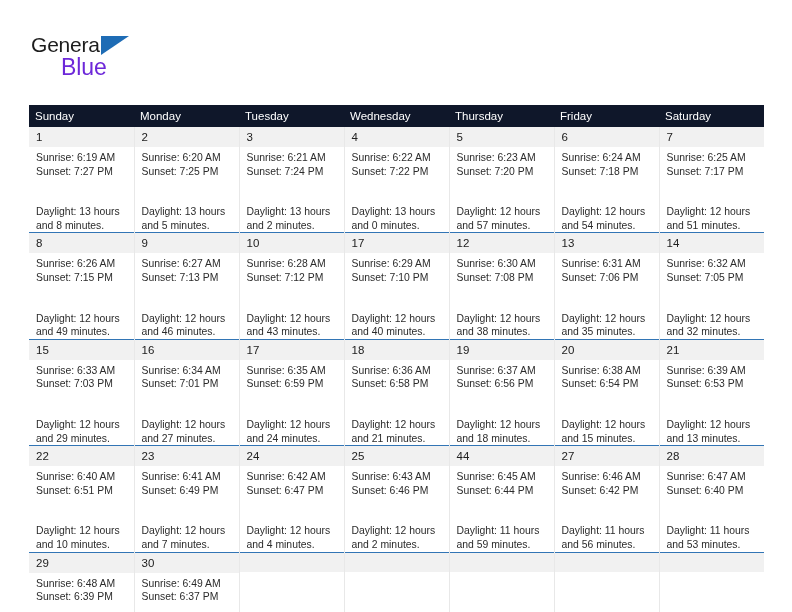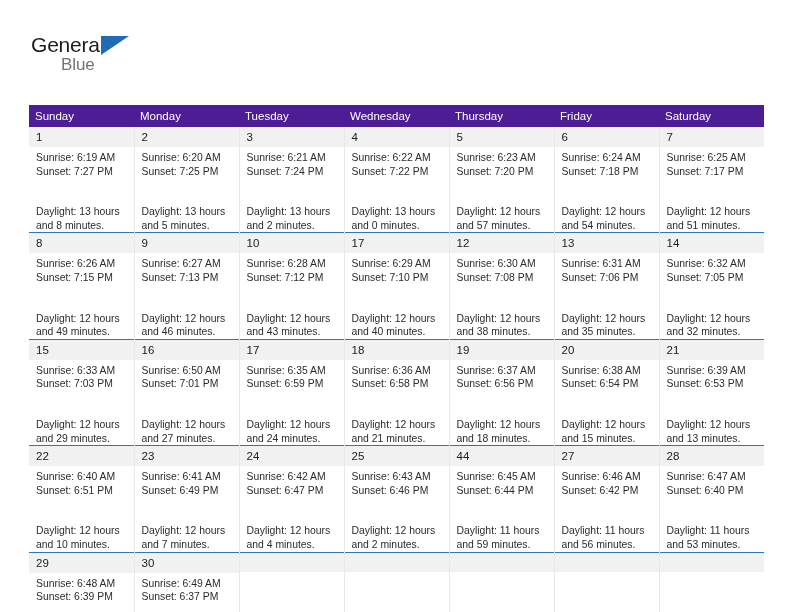--- a/index.html
+++ b/index.html
@@ -58,22 +58,22 @@
     top: 2px;
     width: 0;
     height: 0;
     border-left: 28px solid #1e6cb5;
     border-bottom: 19px solid transparent;
   }
   .logo-blue {
     position: absolute;
     left: 30px;
     top: 22px;
-    font-size: 17px;
-    color: #737373;
+    font-size: 23px;
+    color: #6d28d9;
     letter-spacing: -0.1px;
     font-family: "Liberation Sans", sans-serif;
   }
 
   .title {
     position: absolute;
     right: 32px;
     top: 34px;
     font-size: 27px;
     color: #333333;
@@ -94,21 +94,21 @@
   .calendar {
     position: absolute;
     left: 29px;
     top: 105px;
     width: 735px;
     border-collapse: collapse;
     table-layout: fixed;
   }
 
   .calendar th {
-    background: #4c1d95;
+    background: #0f172a;
     color: #ffffff;
     font-size: 11.5px;
     font-weight: normal;
     text-align: left;
     padding: 5px 0 5px 6px;
     height: 10px;
     border: none;
   }
 
   .week-row > td {
@@ -311,21 +311,21 @@
             <div class="daynum">15</div>
             <div class="dayinfo">
               <div>Sunrise: 6:33 AM</div>
               <div>Sunset: 7:03 PM</div>
               <div class="daylight-line">Daylight: 12 hours and 29 minutes.</div>
             </div>
           </td>
           <td class="day-cell">
             <div class="daynum">16</div>
             <div class="dayinfo">
-              <div>Sunrise: 6:50 AM</div>
+              <div>Sunrise: 6:34 AM</div>
               <div>Sunset: 7:01 PM</div>
               <div class="daylight-line">Daylight: 12 hours and 27 minutes.</div>
             </div>
           </td>
           <td class="day-cell">
             <div class="daynum">17</div>
             <div class="dayinfo">
               <div>Sunrise: 6:35 AM</div>
               <div>Sunset: 6:59 PM</div>
               <div class="daylight-line">Daylight: 12 hours and 24 minutes.</div>

